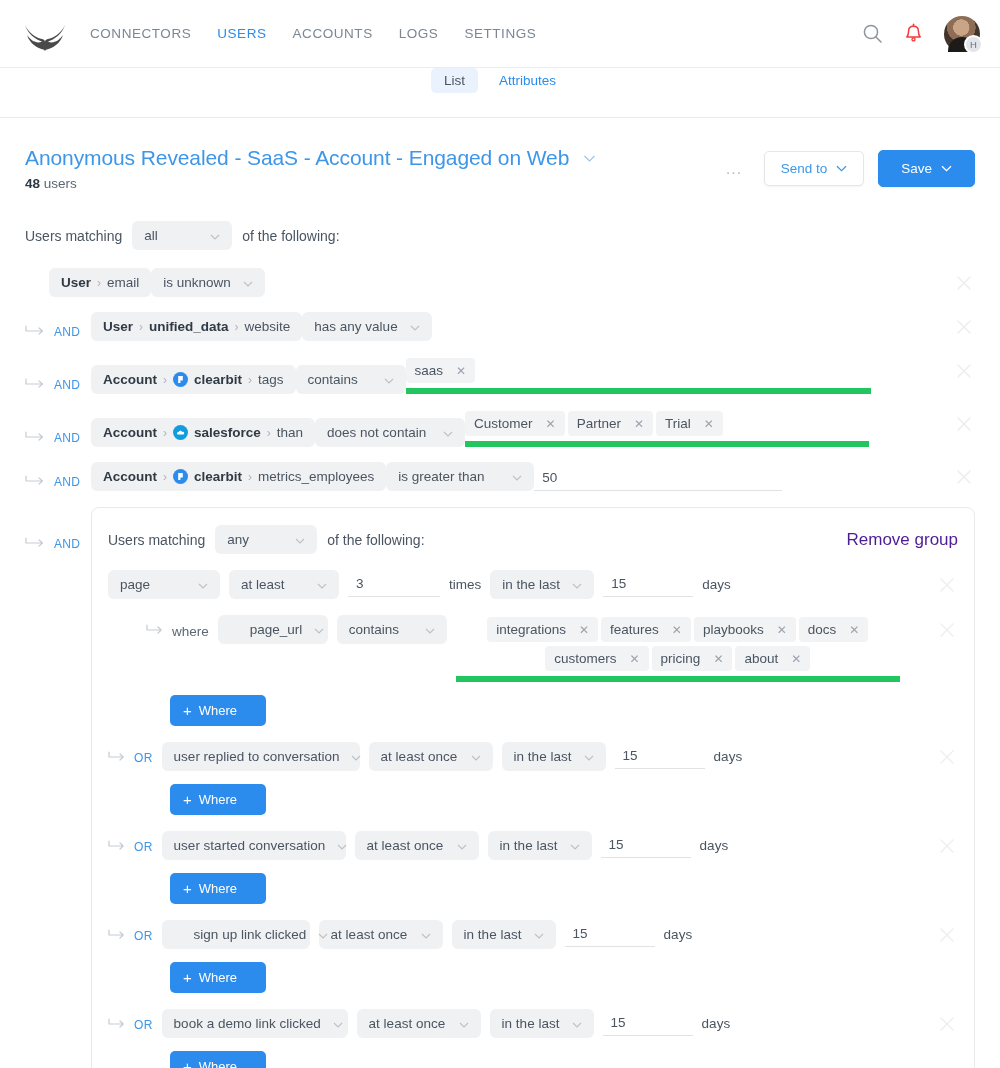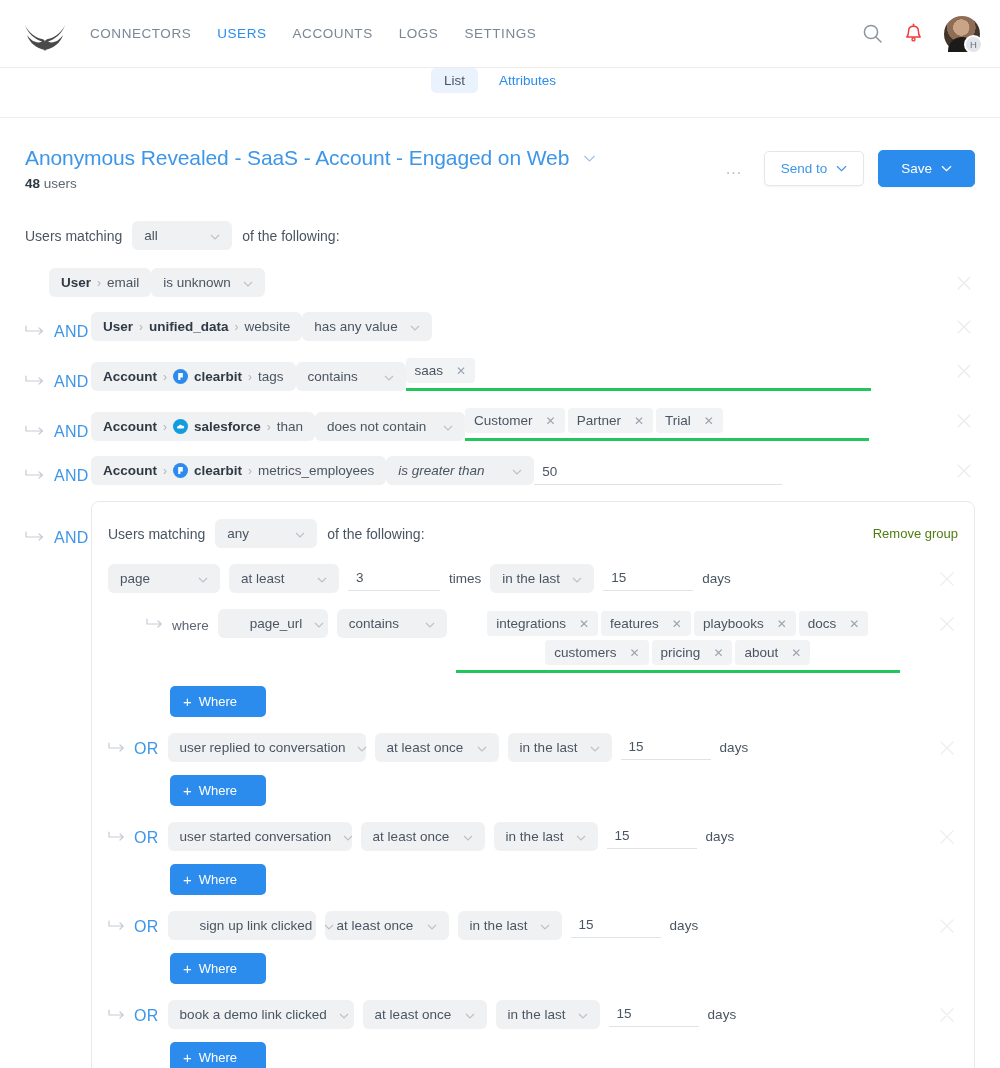--- a/index.html
+++ b/index.html
@@ -106,50 +106,50 @@
   .sep { color: #aeb6bf; margin: 0 6px; font-size: 12px; }
   .brandico { width: 15px; height: 15px; margin-right: 6px; flex: 0 0 auto; vertical-align: -2px; }
 
   .field-underline {
     border: none; border-bottom: 1px solid #e0e3e6; background: transparent;
     font-size: 13.5px; color: #4a5562; padding: 6px 4px 5px 8px;
     font-family: "Liberation Sans", sans-serif; outline: none;
   }
 
   .tokenbox {
-    border-bottom: 3px solid #22c55e; display: flex; flex-wrap: wrap;
+    border-bottom: 6px solid #22c55e; display: flex; flex-wrap: wrap;
     gap: 4px 3px; padding: 2px 0 5px 0; align-content: flex-start;
   }
   .token {
     background: #f2f3f5; border-radius: 4px; font-size: 13.5px; color: #4a5562;
     padding: 5px 9px; display: inline-flex; align-items: center; gap: 13px;
     white-space: nowrap;
   }
   .token .tx { color: #9aa3ad; font-size: 12px; cursor: pointer; }
 
   
   .cond-row { display: flex; align-items: flex-end; margin-top: 15px; position: relative; }
   .cond-row.first { margin-top: 18px; padding-left: 24px; }
   .connector { display: flex; align-items: center; gap: 9px; width: 66px; flex: 0 0 66px; padding-top: 7px; }
   .arrow-glyph { color: #c5ccd3; }
-  .conj { font-size: 16px; color: #3d96e8; letter-spacing: .3px; }
+  .conj { font-size: 12px; color: #3d96e8; letter-spacing: .3px; }
   .row-x {
     position: absolute; right: 0; top: 4px; width: 22px; height: 22px;
     cursor: pointer; opacity: .55;
   }
 
   
   .group-wrap { display: flex; align-items: flex-start; margin-top: 16px; }
   .group-connector { width: 66px; flex: 0 0 66px; display: flex; align-items: center; gap: 9px; padding-top: 28px; }
   .group {
     flex: 1 1 auto; border: 1px solid #e7e9ec; border-radius: 8px;
     padding: 17px 16px 14px 16px; position: relative; background: #fff;
   }
   .group-head { display: flex; align-items: center; gap: 10px; font-size: 14px; color: #4a5562; }
-  .remove-group { margin-left: auto; color: #4d7c0f; font-size: 13px; cursor: pointer; }
+  .remove-group { margin-left: auto; color: #4c1d95; font-size: 17px; cursor: pointer; }
 
   .ev-row { display: flex; align-items: flex-start; gap: 9px; margin-top: 16px; position: relative; padding-right: 44px; }
   .ev-row .lbl { font-size: 13.5px; color: #4a5562; padding-top: 7px; white-space: nowrap; }
   .ev-connector { display: flex; align-items: center; gap: 8px; padding-top: 7px; }
   .ev-connector.indent { padding-left: 38px; }
   .where-lbl { font-size: 13.5px; color: #5c6773; }
 
   .btn-where {
     background: #2b8ced; color: #fff; border-radius: 5px; font-size: 13px;
     padding: 8px 16px 8px 13px; display: inline-flex; align-items: center; gap: 7px;
@@ -405,21 +405,21 @@
       <span class="brandico">
         <svg width="15" height="15" viewBox="0 0 15 15" aria-hidden="true">
             <circle cx="7.5" cy="7.5" r="7.5" fill="#2b8ced"></circle>
             <path d="M5.2 4h4.6v4.6H7.4V11H5.2V4z" fill="#ffffff"></path>
           </svg>
       </span>
       <b>clearbit</b>
       <span class="sep">›</span>
       <span>metrics_employees</span>
     </span>
-    <span class="pill select" style="width:148px;font-style:italic;">
+    <span class="pill select" style="width:148px;">
       <span>is greater than</span>
       <span class="caret">
         <svg width="10" height="6" viewBox="0 0 10 6" aria-hidden="true">
             <path d="M1 1L5 5L9 1" fill="none" stroke="#7d858e" stroke-width="1.1"></path>
           </svg>
       </span>
     </span>
     <input class="field-underline" style="width: 248px;" readonly="" value="50">
     <span class="row-x">
       <svg width="22" height="22" viewBox="0 0 22 22" aria-hidden="true">

